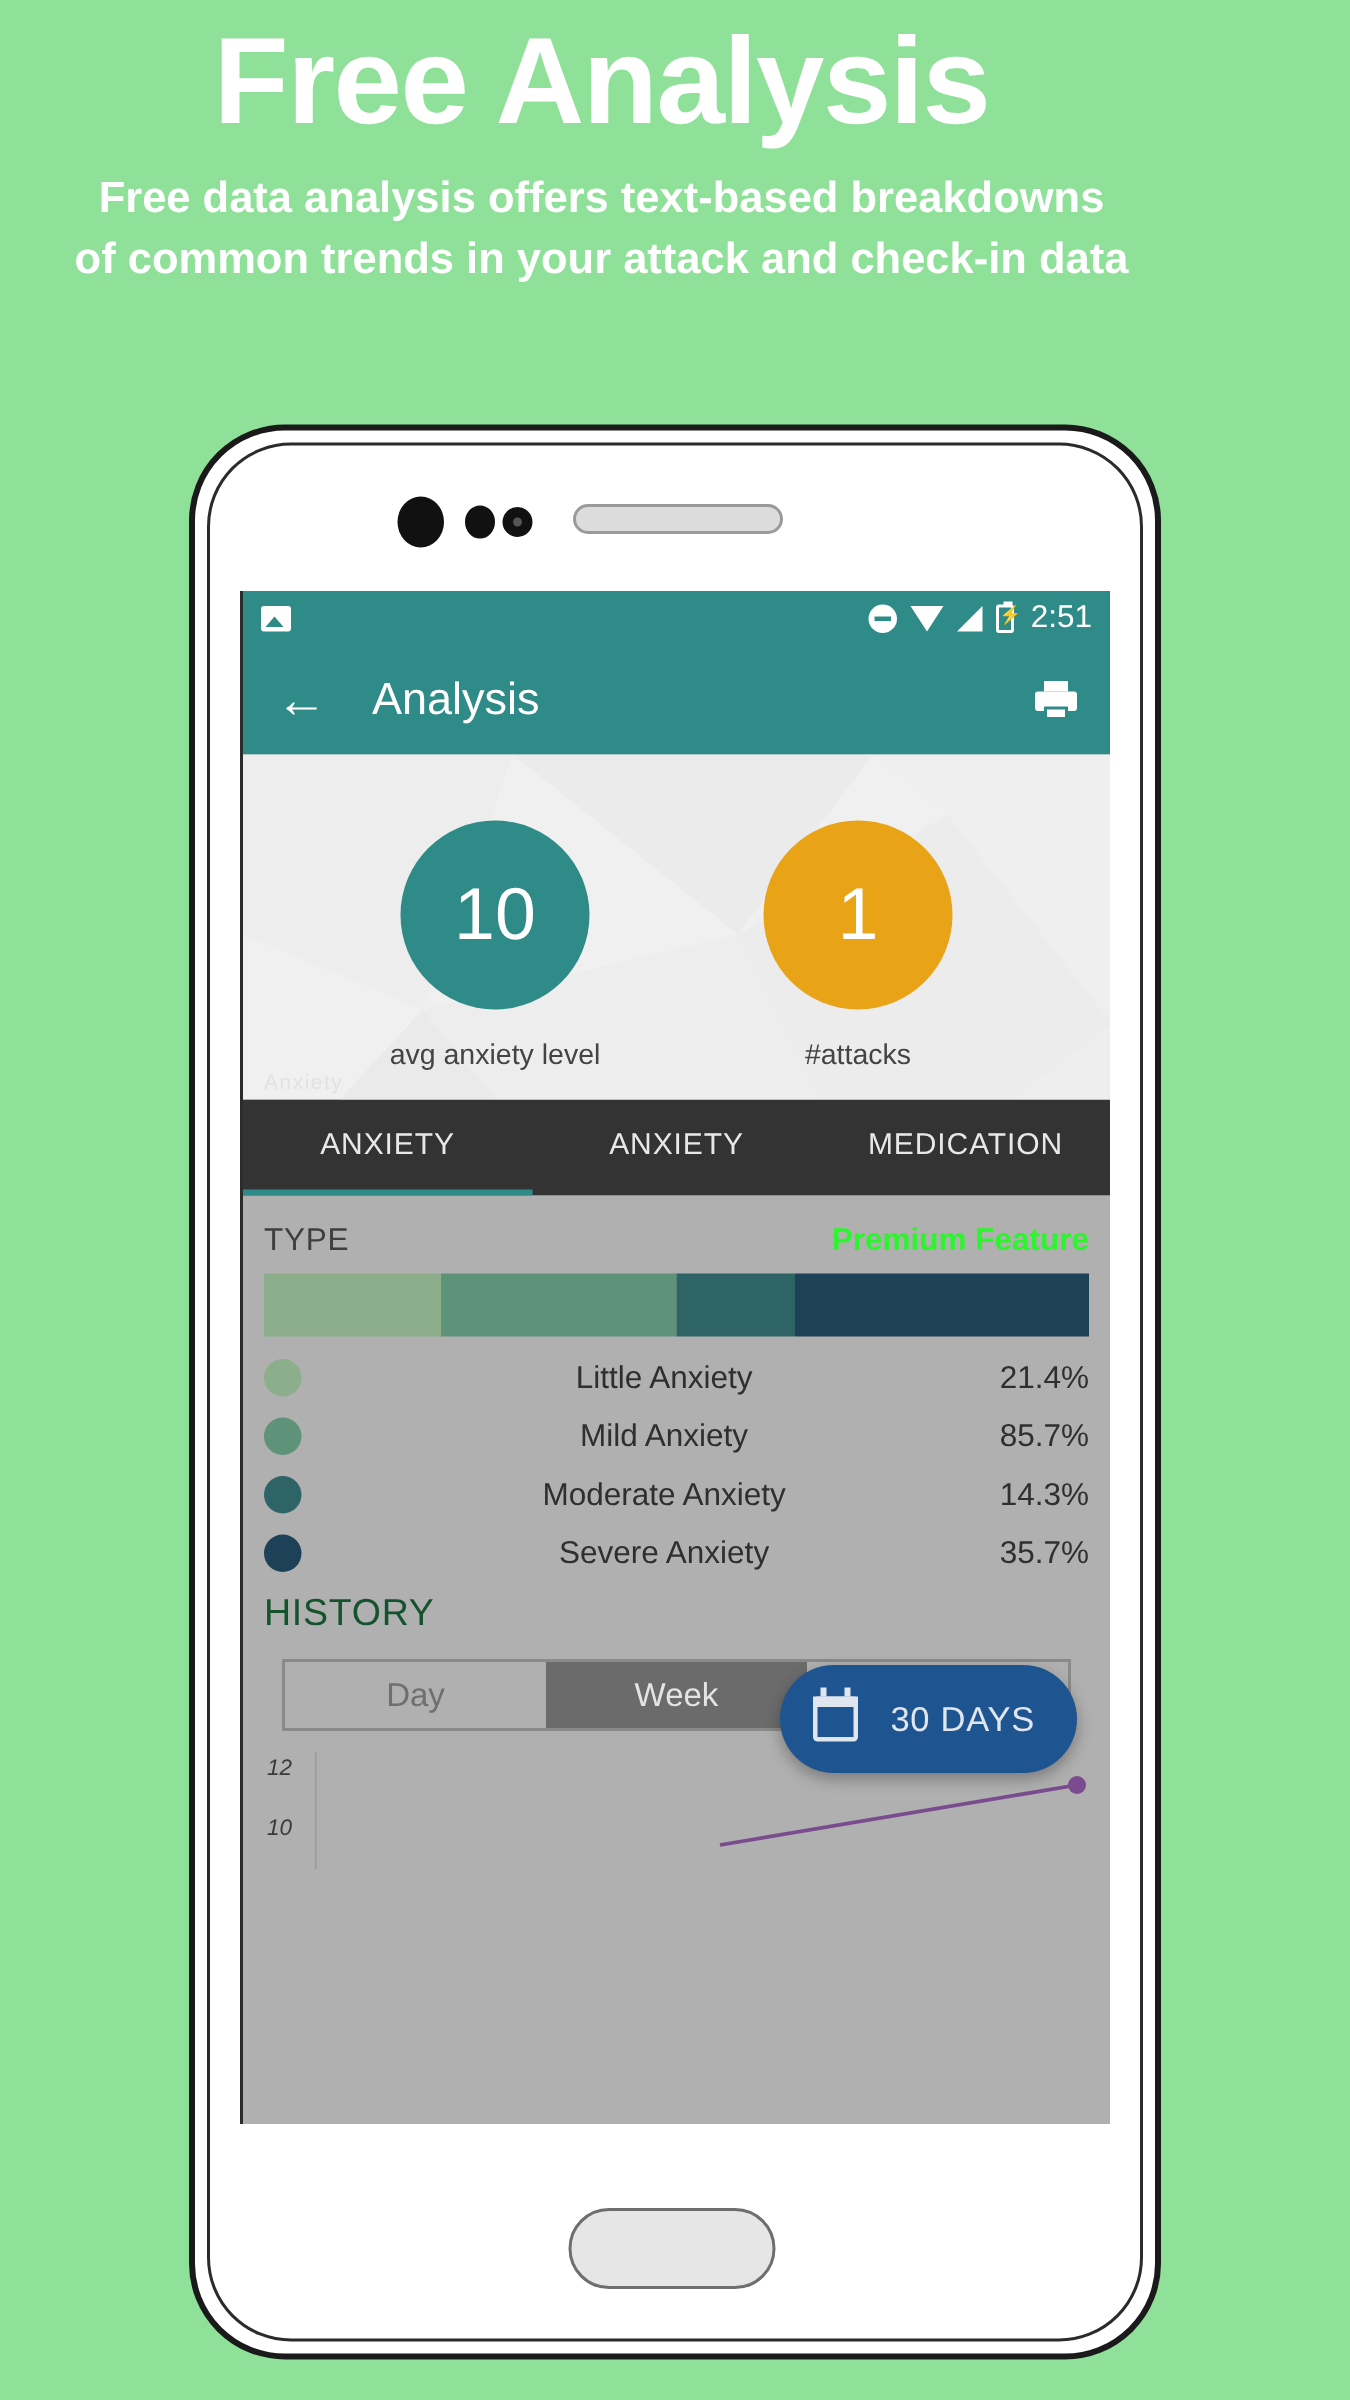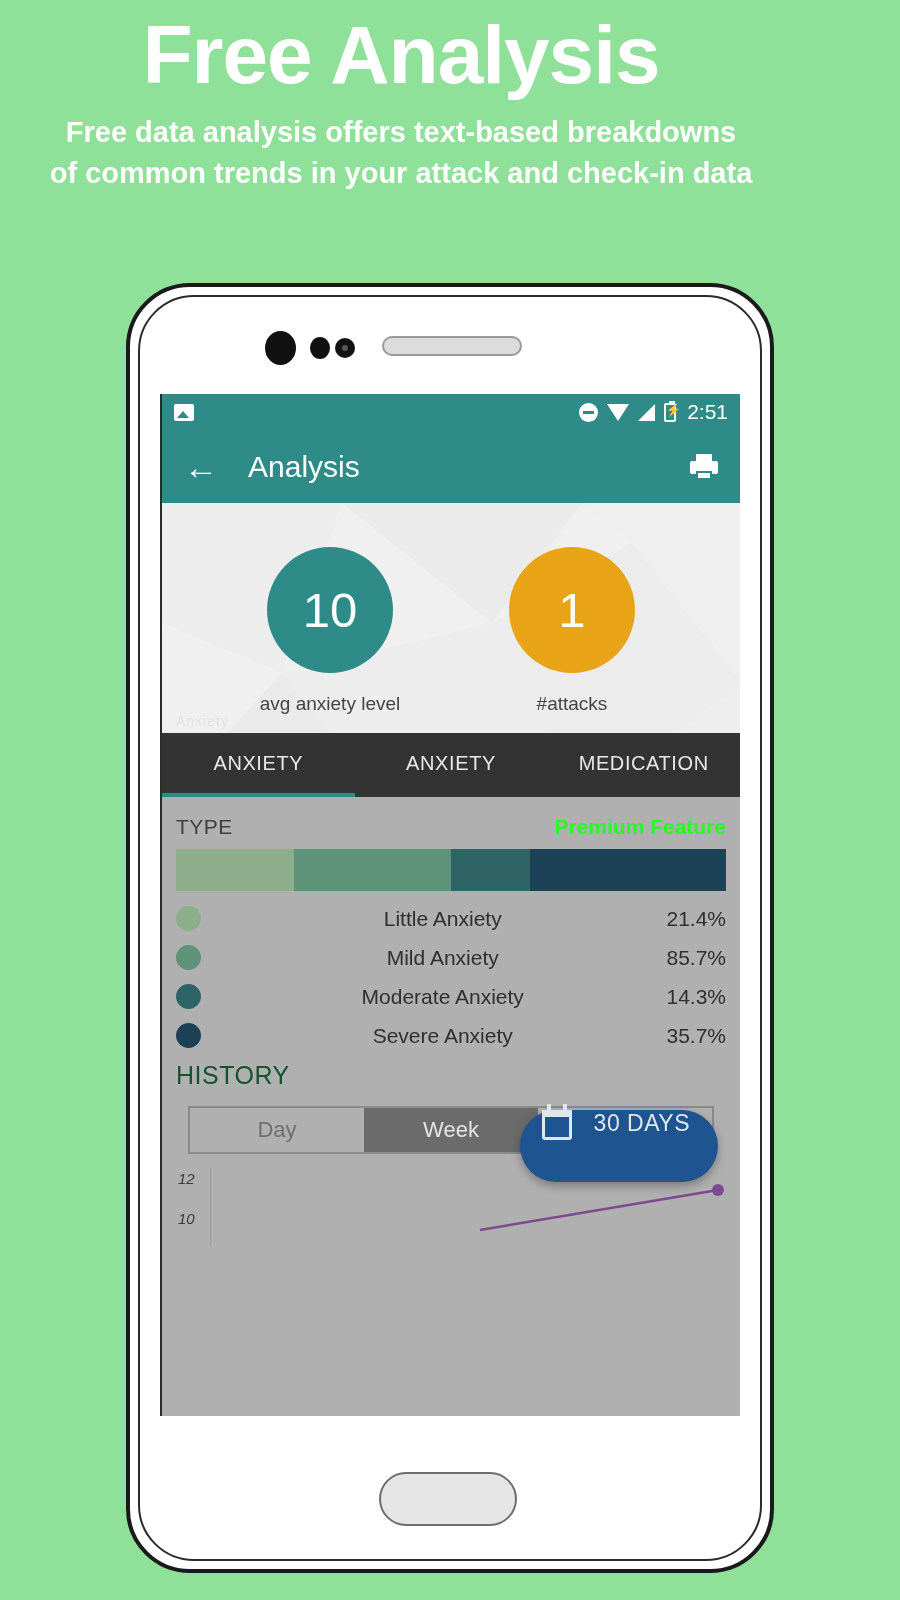--- a/index.html
+++ b/index.html
@@ -223,21 +223,21 @@
   .chart { position: relative; height: 78px; margin-top: 14px; }
   .ytick { position: absolute; left: 2px; font-size: 15px; color: #3a3a3a; font-style: italic; }
   .axis-v { position: absolute; left: 34px; top: 0; bottom: 0; width: 1px; background: #9a9a9a; }
   .chart svg { position: absolute; left: 34px; top: 0; }
 
   
   .fab {
     position: absolute; right: 24px; bottom: 0;
     height: 72px; padding: 0 28px 0 22px;
     background: #1e548f; border-radius: 36px;
-    display: flex; gap: 22px;
+    display: flex; align-items: center; gap: 22px;
     color: #dfe6ee; font-size: 23px; letter-spacing: .5px;
     box-shadow: 0 4px 10px rgba(0,0,0,.3);
     box-sizing: border-box;
   }
   .ic-cal {
     width: 30px; height: 30px; border: 3px solid #dfe6ee; border-radius: 3px;
     position: relative; box-sizing: border-box;
   }
   .ic-cal::before{
     content:""; position:absolute; left:-3px; top:-3px; right:-3px; height:7px;

